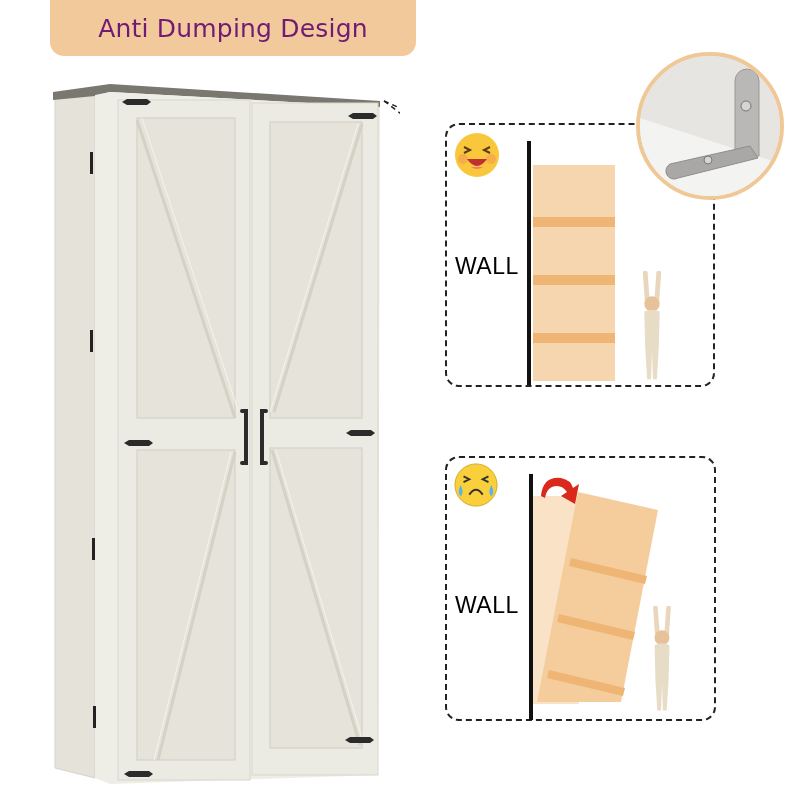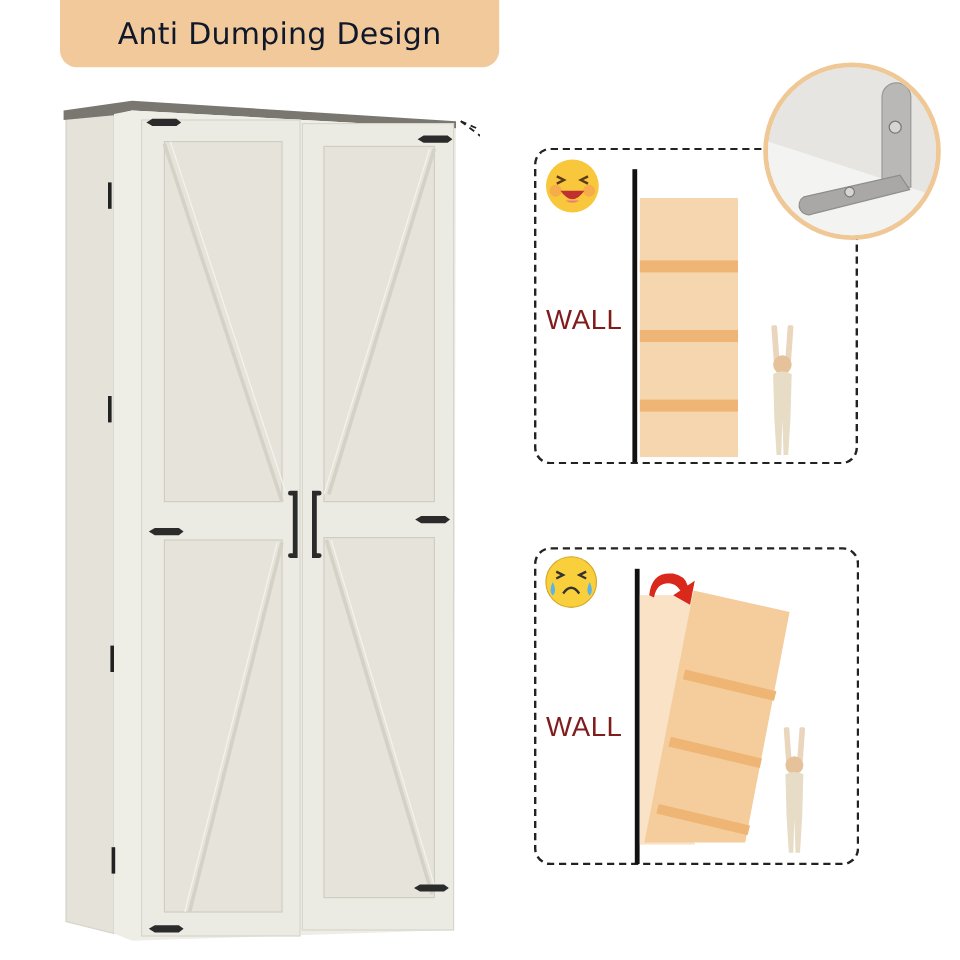--- a/index.html
+++ b/index.html
@@ -6,36 +6,36 @@
     html, body { width: 800px; height: 800px; background: #ffffff; overflow: hidden; }
     body { position: relative; font-family: "DejaVu Sans", sans-serif; }
 
     .title-banner {
       position: absolute; left: 50px; top: 0; width: 366px; height: 56px;
       background: #f2c99a; border-radius: 0 0 14px 14px;
       display: flex; align-items: center; justify-content: center;
     }
     .title-banner span {
       font-family: "DejaVu Sans", sans-serif; font-size: 25px; font-weight: 500;
-      color: #0f172a; letter-spacing: 0.2px;
+      color: #701a75; letter-spacing: 0.2px;
     }
 
     
     .cabinet { position: absolute; left: 0; top: 0; width: 400px; height: 800px; }
 
     .panel {
       position: absolute; border: 2px dashed #222; border-radius: 14px; background: #fff;
     }
     .panel-good { left: 445px; top: 123px; width: 270px; height: 264px; }
     .panel-bad { left: 445px; top: 456px; width: 271px; height: 265px; }
 
     .wall-line { position: absolute; width: 4px; background: #111; }
     .wall-label {
       position: absolute; font-family: "Liberation Sans", sans-serif; font-size: 23px;
-      color: #7f1d1d; letter-spacing: 0.5px; text-align: right;
+      color: #000000; letter-spacing: 0.5px; text-align: right;
     }
 
     .bracket-circle {
       position: absolute; left: 636px; top: 52px; width: 148px; height: 148px;
       border-radius: 50%; border: 4px solid #f0c896; overflow: hidden; background: #e8e6e3;
     }
 
     .emoji { position: absolute; width: 48px; height: 48px; }
   </style>
 </head>

